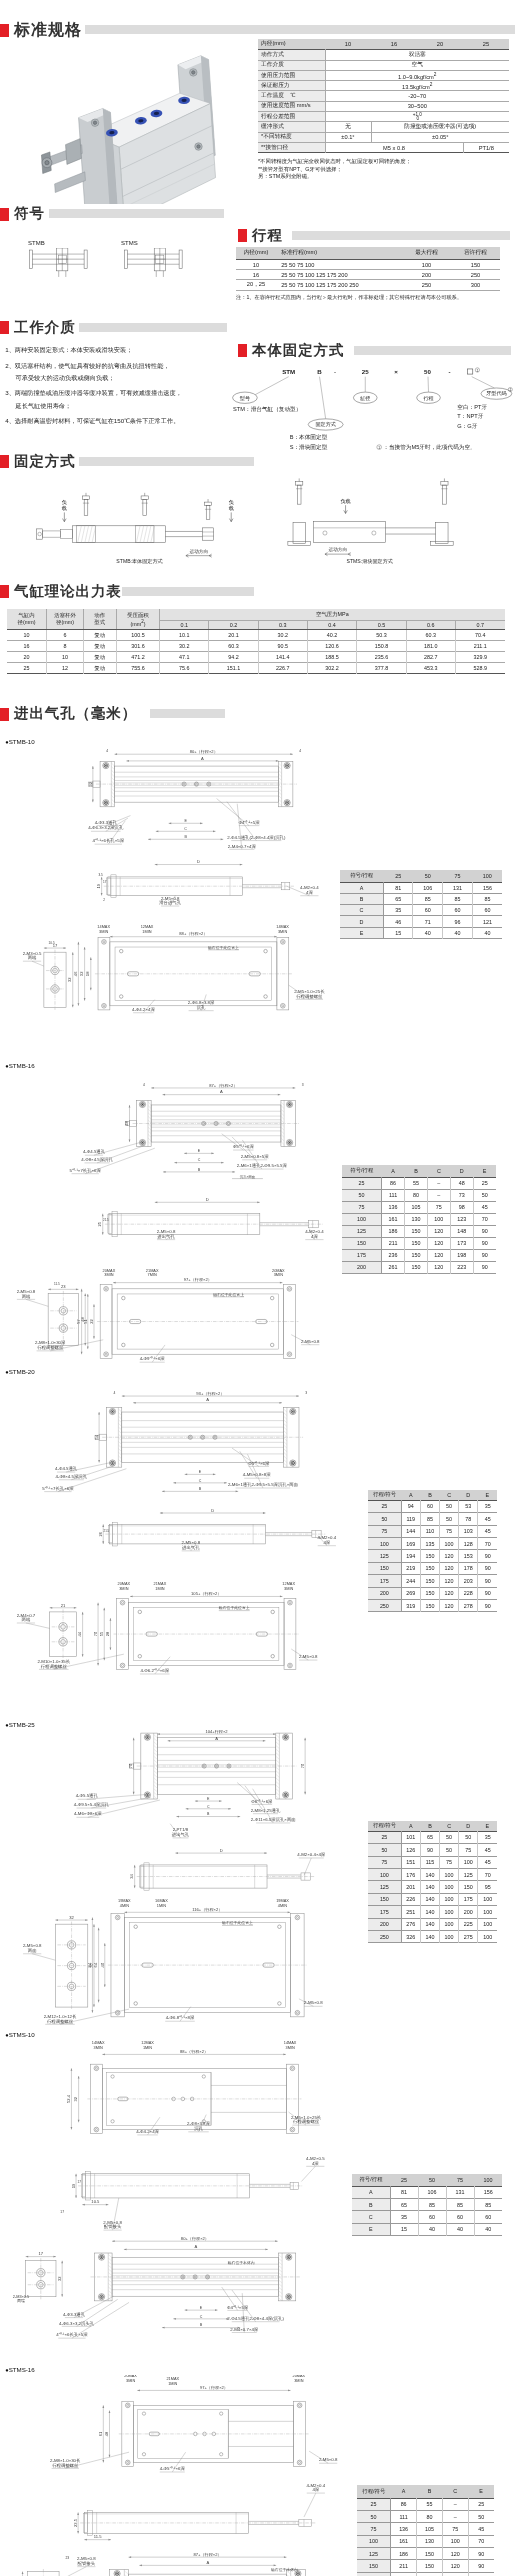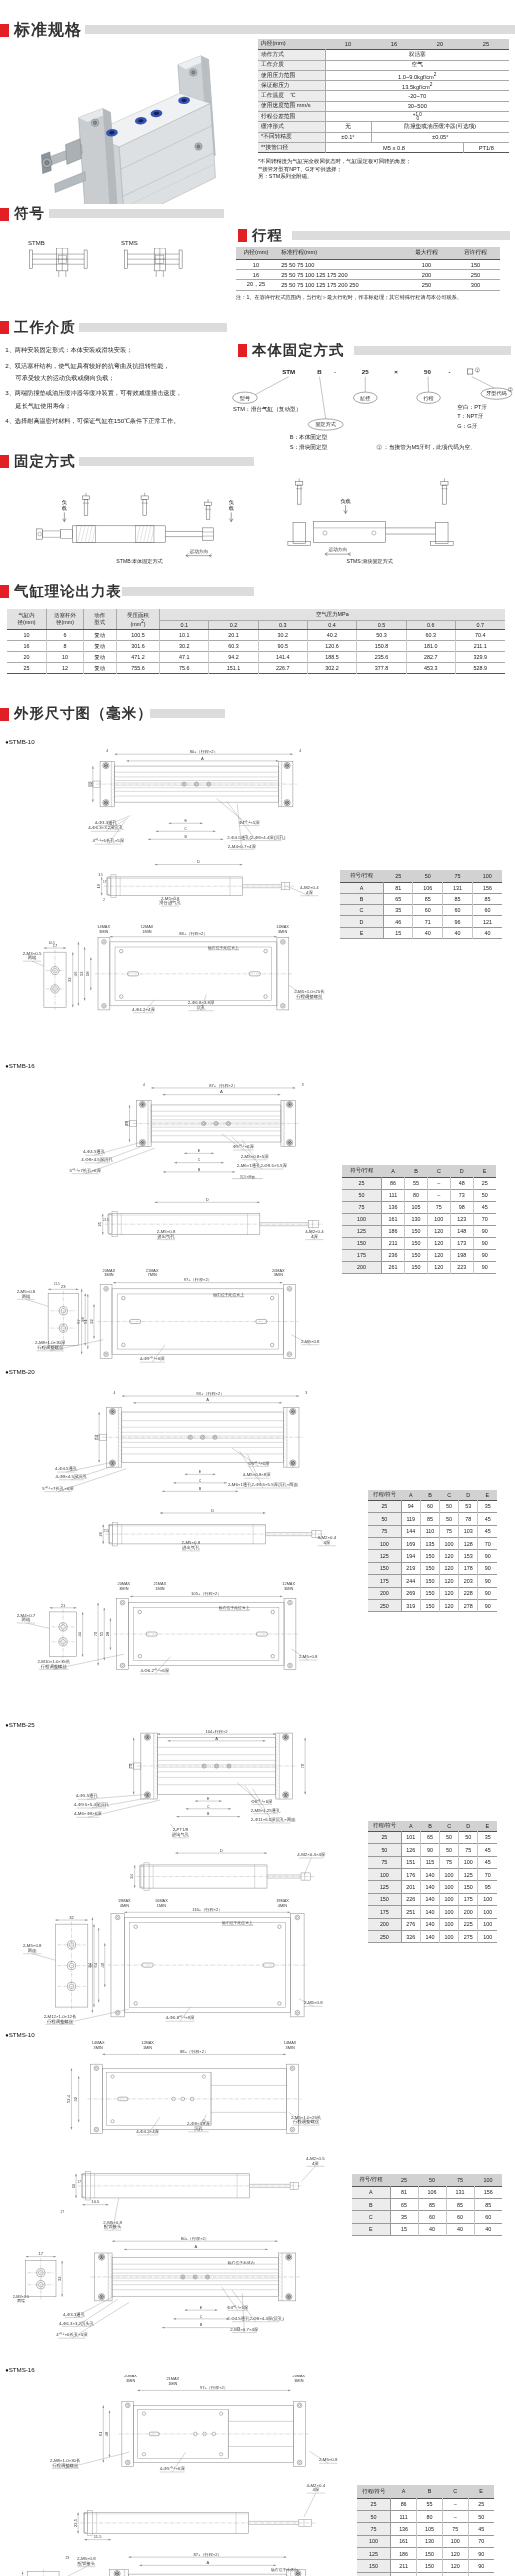--- a/index.html
+++ b/index.html
@@ -384,21 +384,21 @@
           <td style="border-right:0.5px solid #ccc;">151.1</td>
           <td style="border-right:0.5px solid #ccc;">226.7</td>
           <td style="border-right:0.5px solid #ccc;">302.2</td>
           <td style="border-right:0.5px solid #ccc;">377.8</td>
           <td style="border-right:0.5px solid #ccc;">453.3</td>
           <td style="">528.9</td>
         </tr>
       </tbody>
     </table>
 <div class="abs" style="left:0px;top:708px;width:8.8px;height:13px;background:#e31f26"></div>
-<div class="abs" style="left:14px;top:705px;font-size:14.4px;font-weight:bold;color:#333333;letter-spacing:1px;line-height:17.5px">外形尺寸图（毫米）</div>
+<div class="abs" style="left:14px;top:705px;font-size:14.4px;font-weight:bold;color:#333333;letter-spacing:1px;line-height:17.5px">进出气孔（毫米）</div>
 <div class="abs" style="left:150px;top:709px;width:75px;height:9.3px;background:#dcdcdc"></div>
 <div class="abs" style="left:5.2px;top:738px;font-size:6.2px;color:#111"><span style="font-size:5.7px">●</span>STMB-10</div>
 <svg class="abs" style="left:0px;top:747px" width="361" height="299" viewBox="0 0 700 580">
       <rect x="222" y="37" width="318" height="70" stroke="#8c8c8c" stroke-width="1" fill="none"></rect>
       <rect x="194" y="28" width="28" height="88" stroke="#8c8c8c" stroke-width="1" fill="none"></rect>
       <line x1="215.84" y1="28" x2="215.84" y2="116" stroke="#8c8c8c" stroke-width="0.7"></line>
       <line x1="215.84" y1="31" x2="222" y2="37" stroke="#b8b8b8" stroke-width="0.5"></line>
       <line x1="215.84" y1="38" x2="222" y2="44" stroke="#b8b8b8" stroke-width="0.5"></line>
       <line x1="215.84" y1="45" x2="222" y2="51" stroke="#b8b8b8" stroke-width="0.5"></line>
       <line x1="215.84" y1="52" x2="222" y2="58" stroke="#b8b8b8" stroke-width="0.5"></line>

